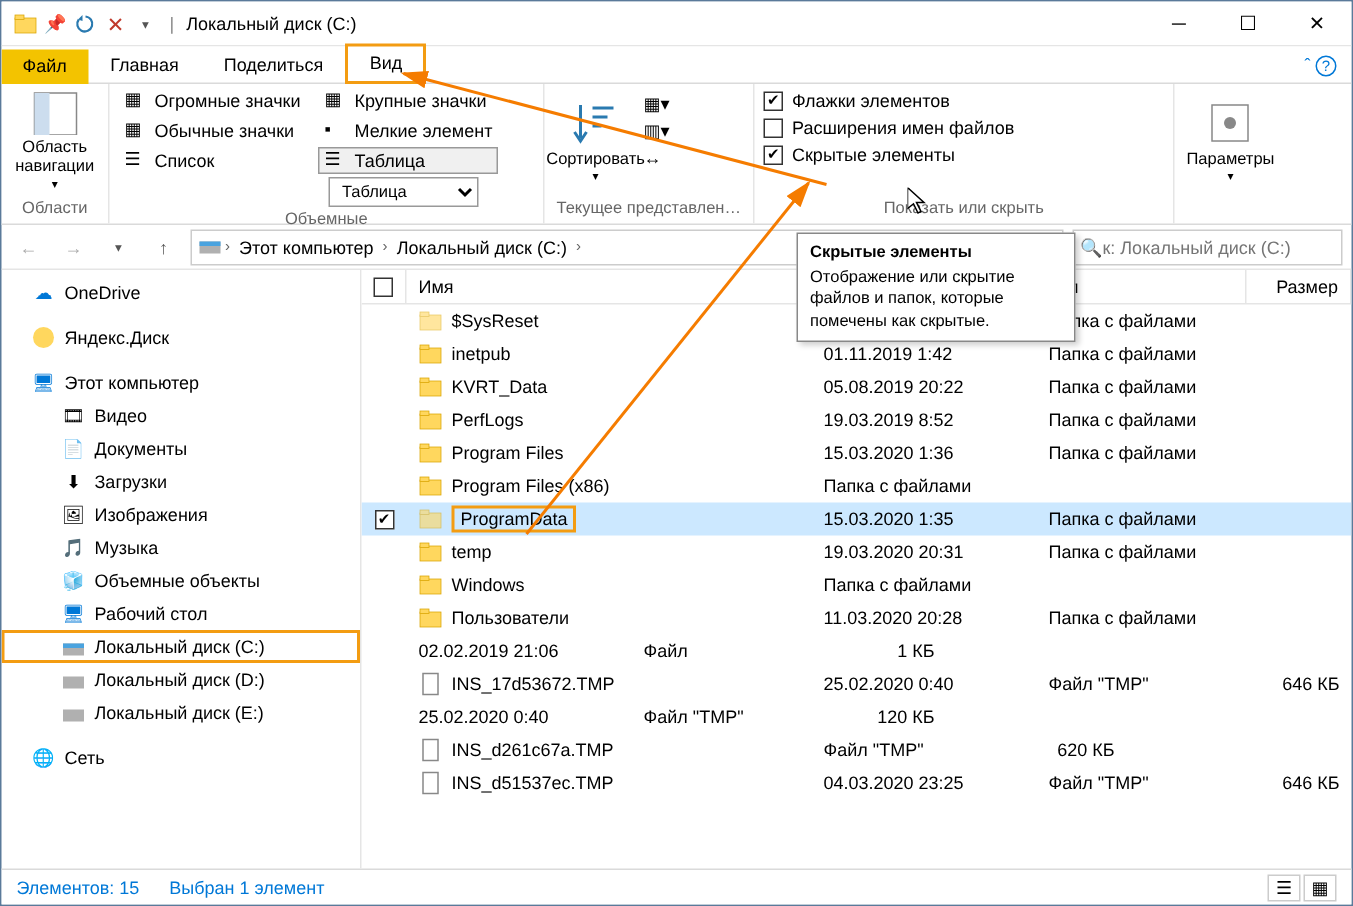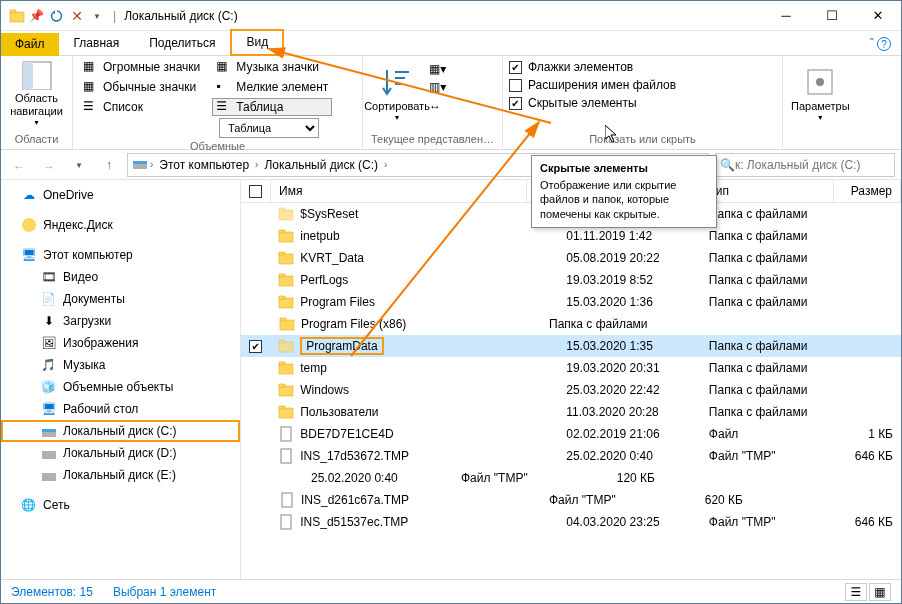--- a/index.html
+++ b/index.html
@@ -48,21 +48,21 @@
 .tree-item.l2 { padding-left: 40px; }
 .tree-item.selected { border: 2px solid #f39c12; padding: 1px 6px 1px 38px; }
 .tree-icon { width: 16px; height: 16px; display: inline-flex; align-items: center; justify-content: center; }
 .tree-spacer { height: 8px; }
 
 .filepane { flex: 1; overflow: auto; position: relative; }
 .file-header { display: flex; border-bottom: 1px solid #e5e5e5; position: sticky; top: 0; background: #fff; }
 .col { padding: 4px 8px; border-right: 1px solid #e5e5e5; font-size: 12px; }
 .col-chk { width: 30px; display: flex; align-items: center; justify-content: center; }
 .col-name { width: 270px; }
-.col-date { width: 150px; margin-left: 32px; }
+.col-date { width: 150px; }
 .col-type { width: 140px; }
 .col-size { width: 70px; text-align: right; }
 .file-row { display: flex; align-items: center; cursor: pointer; height: 22px; }
 .file-row.selected { background: #cce8ff; }
 .file-row.selected .col-name-text { border: 2px solid #f39c12; padding: 0 4px; }
 .file-row .col { border: none; padding: 2px 8px; }
 .col-name-inner { display: flex; align-items: center; gap: 6px; }
 .file-icon { width: 16px; height: 16px; }
 
 .statusbar { height: 24px; border-top: 1px solid #dadada; display: flex; align-items: center; padding: 0 10px; gap: 20px; font-size: 12px; background: #fff; position: absolute; bottom: 0; left: 0; right: 0; }
@@ -138,21 +138,21 @@
 
   <div class="ribbon-group" style="width:290px">
     <div class="ribbon-group-content" style="flex-direction:column;gap:2px">
       <div class="layout-grid">
         <div class="layout-item">
             <span class="mini-icon">▦</span>
             <span>Огромные значки</span>
           </div>
         <div class="layout-item">
             <span class="mini-icon">▦</span>
-            <span>Музыка значки</span>
+            <span>Крупные значки</span>
           </div>
         <div class="layout-item">
             <span class="mini-icon">▦</span>
             <span>Обычные значки</span>
           </div>
         <div class="layout-item">
             <span class="mini-icon">▪</span>
             <span>Мелкие элемент</span>
           </div>
         <div class="layout-item">
@@ -463,49 +463,40 @@
     <div class="col col-chk"></div>
     <div class="col col-name">
             <div class="col-name-inner">
               <span class="file-icon"><svg width="16" height="16" class="">
                   <rect x="1" y="4" width="14" height="10" class="folder-svg"></rect>
                   <rect x="1" y="2" width="6" height="3" class="folder-svg"></rect>
                 </svg></span>
               <span class="col-name-text">Windows</span>
             </div>
           </div>
-    <div class="col col-date">25.03.2020 22:42</div>
     <div class="col col-type">Папка с файлами</div>
     <div class="col col-size"></div>
         </div>
         <div class="file-row">
     <div class="col col-chk"></div>
     <div class="col col-name">
             <div class="col-name-inner">
               <span class="file-icon"><svg width="16" height="16" class="">
                   <rect x="1" y="4" width="14" height="10" class="folder-svg"></rect>
                   <rect x="1" y="2" width="6" height="3" class="folder-svg"></rect>
                 </svg></span>
               <span class="col-name-text">Пользователи</span>
             </div>
           </div>
     <div class="col col-date">11.03.2020 20:28</div>
     <div class="col col-type">Папка с файлами</div>
     <div class="col col-size"></div>
         </div>
         <div class="file-row">
     <div class="col col-chk"></div>
-    <div class="col col-name">
-            <div class="col-name-inner">
-              <span class="file-icon"><svg width="16" height="16">
-                  <rect x="3" y="1" width="10" height="14" class="file-svg"></rect>
-                </svg></span>
-              <span class="col-name-text">BDE7D7E1CE4D</span>
-            </div>
-          </div>
     <div class="col col-date">02.02.2019 21:06</div>
     <div class="col col-type">Файл</div>
     <div class="col col-size">1 КБ</div>
         </div>
         <div class="file-row">
     <div class="col col-chk"></div>
     <div class="col col-name">
             <div class="col-name-inner">
               <span class="file-icon"><svg width="16" height="16">
                   <rect x="3" y="1" width="10" height="14" class="file-svg"></rect>

